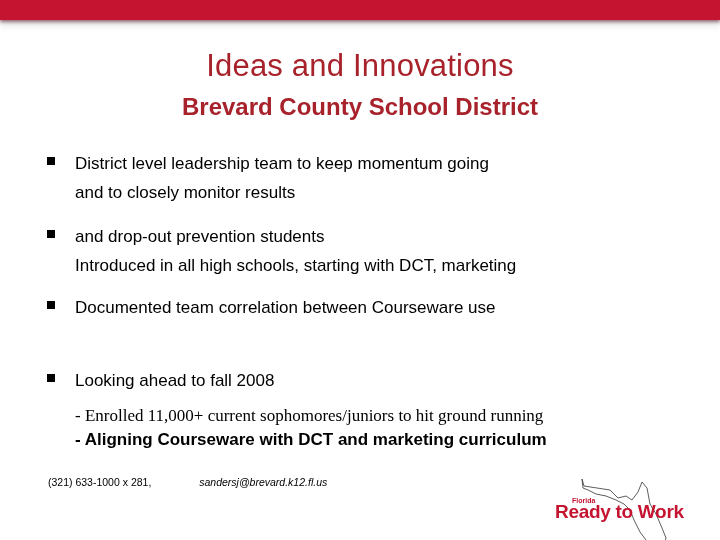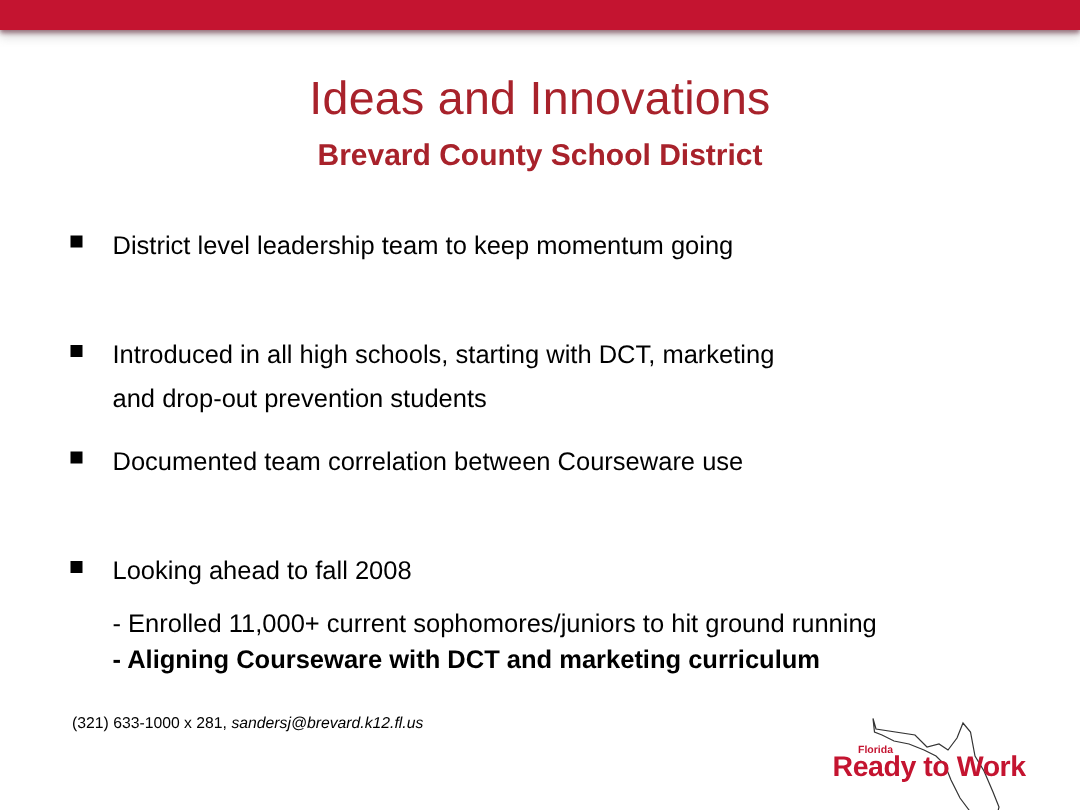--- a/index.html
+++ b/index.html
@@ -34,21 +34,21 @@
       color: #a8222b;
       letter-spacing: 0.2px;
     }
     .subtitle {
       position: absolute;
       top: 93px;
       left: 0;
       width: 720px;
       text-align: center;
       font-weight: bold;
-      font-size: 20px;
+      font-size: 24px;
       color: #a8222b;
     }
     .bullets {
       position: absolute;
       left: 0;
       top: 0;
       width: 720px;
     }
     .bullet {
       position: absolute;
@@ -76,31 +76,31 @@
     .b2 { top: 222px; }
     .b3 { top: 293px; }
     .b4 { top: 366px; }
     .sub {
       position: absolute;
       left: 75px;
       font-size: 17px;
       line-height: 24px;
       color: #000;
     }
-    .s1 { top: 404px; }
+    .s1 { top: 404px; font-family: Liberation Serif, serif; }
     .s2 { top: 428px; font-weight: bold; }
     .footer {
       position: absolute;
       left: 48px;
       top: 475px;
       font-size: 10.5px;
       line-height: 14px;
       color: #000;
     }
-    .footer .email { font-style: italic; }
+    .footer .email { font-style: italic; margin-left: 45px; }
     .logo {
       position: absolute;
       left: 552px;
       top: 474px;
       width: 160px;
       height: 80px;
     }
     .logo svg {
       position: absolute;
       left: 0; top: 0;
@@ -130,27 +130,28 @@
 <div class="top-bar"></div>
 
 <div class="title">Ideas and Innovations</div>
 <div class="subtitle">Brevard County School District</div>
 
 <div class="bullets">
   <div class="bullet b1">
     <span class="bullet-mark"></span>
     <div class="bullet-text">
       <div>District level leadership team to keep momentum going</div>
+      <div>and to closely monitor results</div>
     </div>
   </div>
   <div class="bullet b2">
     <span class="bullet-mark"></span>
     <div class="bullet-text">
+      <div>and drop-out prevention students</div>
       <div>Introduced in all high schools, starting with DCT, marketing</div>
-      <div>and drop-out prevention students</div>
     </div>
   </div>
   <div class="bullet b3">
     <span class="bullet-mark"></span>
     <div class="bullet-text">
       <div>Documented team correlation between Courseware use</div>
     </div>
   </div>
   <div class="bullet b4">
     <span class="bullet-mark"></span>

